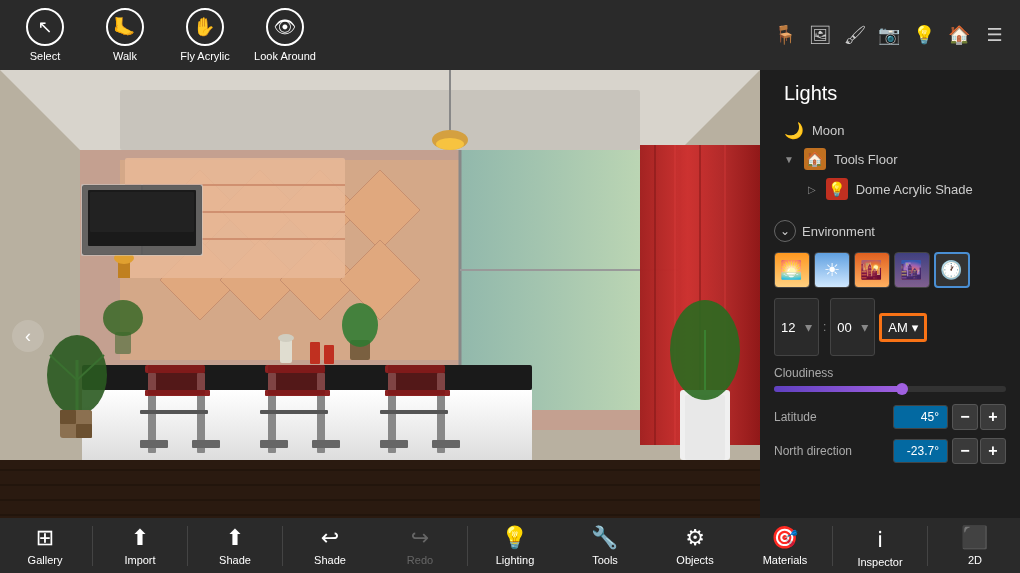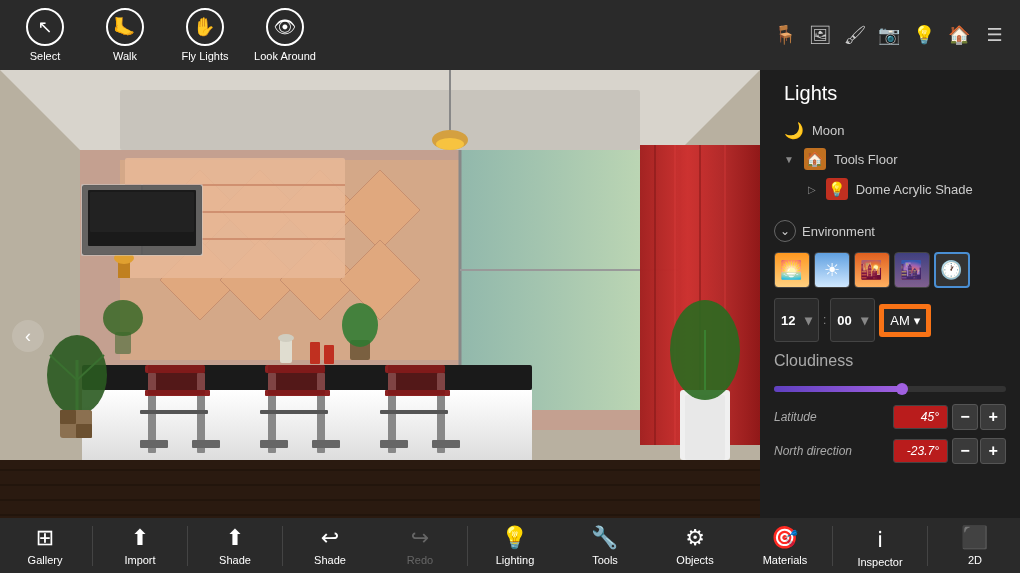--- a/index.html
+++ b/index.html
@@ -103,55 +103,54 @@
     .time-preset.sunrise { background: linear-gradient(180deg, #ff9820 0%, #ffd080 100%); }
     .time-preset.day { background: linear-gradient(180deg, #60a0e0 0%, #d0e8ff 100%); }
     .time-preset.sunset { background: linear-gradient(180deg, #e06020 0%, #ffb060 100%); }
     .time-preset.dusk { background: linear-gradient(180deg, #404080 0%, #806090 100%); }
     .time-preset.custom { background: #333; border-color: #4a8fd4; }
 
     
     .time-inputs { display: flex; align-items: center; gap: 4px; margin-bottom: 10px; }
     .time-field {
       background: #2a2a2a; color: #fff; border: 1px solid #444; border-radius: 3px;
-      padding: 13px 6px; font-size: 13px; width: 45px; display: flex; align-items: center;
+      padding: 20px 6px; font-size: 13px; width: 45px; display: flex; align-items: center;
       justify-content: space-between;
-      font-weight: bold;
     }
     .time-field .val { font-size: 13px; }
     .time-field .dd { font-size: 14px; color: #888; cursor: pointer; }
     .time-sep { color: #888; font-size: 12px; }
     .ampm-field {
-      background: #2a2a2a; color: #fff; border: 5px solid #f97316; border-radius: 3px;
+      background: #2a2a2a; color: #fff; border: 3px solid #f97316; border-radius: 3px;
       padding: 4px 6px; font-size: 13px; display: flex; align-items: center; gap: 4px; cursor: pointer;
     }
 
     
-    .cloudiness-label { font-size: 16px; color: #aaa; margin-bottom: 16px; }
+    .cloudiness-label { font-size: 12px; color: #aaa; margin-bottom: 6px; }
     .cloudiness-bar {
       height: 6px; background: #333; border-radius: 3px; margin-bottom: 12px; position: relative;
     }
     .cloudiness-fill {
       height: 100%; border-radius: 3px;
       background: linear-gradient(90deg, #6040c0, #a060e0);
       width: 55%;
     }
     .cloudiness-thumb {
       position: absolute; top: 50%; transform: translateY(-50%); left: 55%;
       width: 12px; height: 12px; background: #a060e0; border-radius: 50%; margin-left: -6px;
     }
 
     
     .coord-row {
       display: flex; align-items: center; justify-content: space-between;
-      margin-bottom: 8px; font-size: 12px; font-style: italic;
+      margin-bottom: 8px; font-size: 12px;
     }
     .coord-label { color: #aaa; flex: 1; }
     .coord-value {
-      background: #b91c1c; color: #fff; border: 1px solid #444; border-radius: 3px;
+      background: #0369a1; color: #fff; border: 1px solid #444; border-radius: 3px;
       padding: 4px 8px; font-size: 12px; min-width: 55px; text-align: right;
     }
     .coord-btns { display: flex; gap: 2px; margin-left: 4px; }
     .coord-btn {
       width: 26px; height: 26px; background: #3a3a3a; color: #fff; border: 1px solid #555;
       border-radius: 3px; display: flex; align-items: center; justify-content: center;
       font-size: 16px; cursor: pointer; font-weight: bold;
     }
 
     
@@ -169,21 +168,21 @@
   <div class="tool-btn">
     <div class="icon-circle">↖</div>
     <span>Select</span>
   </div>
   <div class="tool-btn">
     <div class="icon-circle">🦶</div>
     <span>Walk</span>
   </div>
   <div class="tool-btn">
     <div class="icon-circle">✋</div>
-    <span>Fly Lights</span>
+    <span>Fly Acrylic</span>
   </div>
   <div class="tool-btn">
     <div class="icon-circle">👁</div>
     <span>Look Around</span>
   </div>
 </div>
 
 <div id="viewport">
   <svg viewBox="0 0 760 450" xmlns="http://www.w3.org/2000/svg">
 

